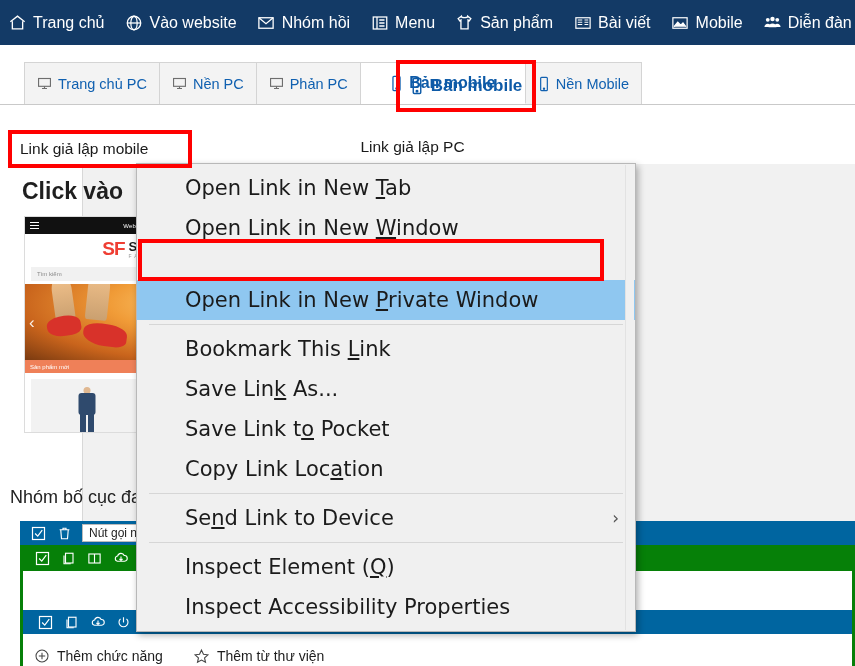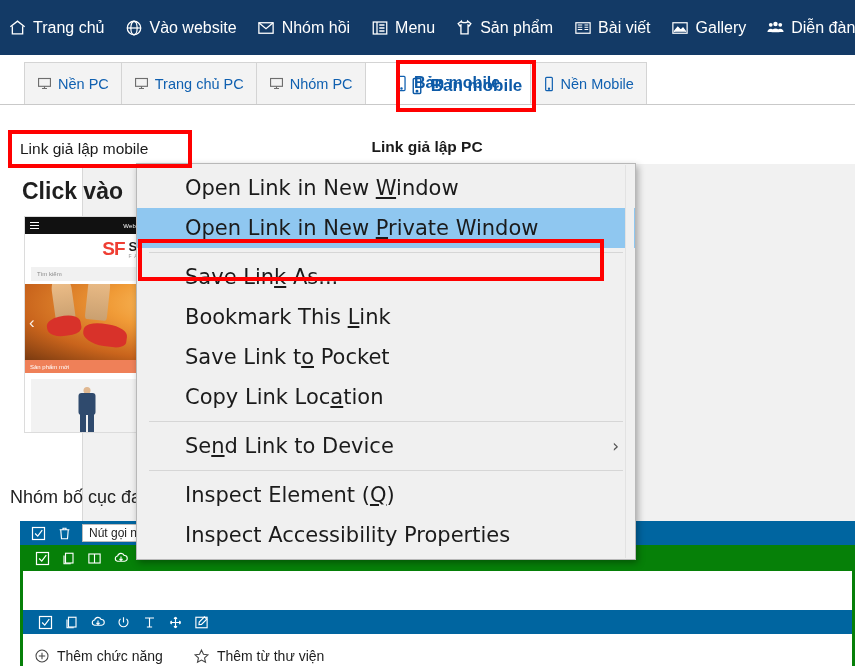--- a/index.html
+++ b/index.html
@@ -13,21 +13,21 @@
     position: relative;
     overflow: hidden;
     font-family: "Liberation Sans", sans-serif;
     -webkit-font-smoothing: antialiased;
   }
 
   
   #topnav {
     position: absolute;
     left: 0; top: 0;
-    width: 855px; height: 55px;
+    width: 855px; height: 45px;
     background: #133a66;
     display: flex;
     align-items: center;
     overflow: hidden;
     white-space: nowrap;
   }
   .nav-item {
     display: flex;
     align-items: center;
     gap: 6px;
@@ -87,21 +87,20 @@
   .tab-ico { display:inline-flex; align-items:center; }
   .tab-ico svg { display:block; }
 
   
   #subtabs {
     position: absolute;
     left: 0; top: 130px;
     width: 680px; height: 34px;
     display: flex;
     align-items: center;
-    font-weight: bold;
   }
   .subtab {
     font-size: 15.5px;
     color: #1a1a1a;
     padding: 4px 12px;
     cursor: pointer;
     white-space: nowrap;
   }
   .subtab:first-child { margin-left: 6px; }
   .subtab.sel { }
@@ -276,21 +275,21 @@
     align-items: center;
     padding-left: 48px;
     padding-right: 16px;
     font-size: 21px;
     color: #1b1b1b;
     font-family: "DejaVu Sans", sans-serif;
     cursor: pointer;
     white-space: nowrap;
     position: relative;
   }
-  .mi.hl { background: #8fc7f0; }
+  .mi.hl { background: #8fc7f0; margin-top: 32px; }
   .mi .arrow { margin-left:auto; font-size:17px; color:#555; }
   .mi u { text-decoration: underline; text-underline-offset: 2px; }
   .sep {
     height: 1px; background: #d6d6d6; margin: 4px 12px 4px 12px;
   }
   #ctxscroll {
     position:absolute; right:1px; top:1px; bottom:1px; width:8px;
     background:#f0f0f0; border-left:1px solid #e2e2e2;
   }
 
@@ -383,21 +382,21 @@
     <span>Bài viết</span>
   </div>
 
   <div class="nav-item">
     <span class="nav-ico">
       <svg width="18" height="18" viewBox="0 0 24 24" fill="none" stroke="#fff" stroke-width="1.6">
         <rect x="2.5" y="5" width="19" height="14"></rect>
           <path d="M4 17 L9 11 L13 15 L16 12 L20 17" fill="#fff" stroke="#fff"></path>
       </svg>
     </span>
-    <span>Gallery</span>
+    <span>Mobile</span>
   </div>
 
   <div class="nav-item">
     <span class="nav-ico">
       <svg width="20" height="20" viewBox="0 0 24 24" fill="#fff">
         <circle cx="6" cy="8" r="2.4"></circle>
           <circle cx="12" cy="7" r="2.8"></circle>
           <circle cx="18" cy="8" r="2.4"></circle>
         <path d="M1.8 17c0-2.6 1.9-4.2 4.2-4.2s4.2 1.6 4.2 4.2z"></path>
         <path d="M7 17.5c0-3 2.2-5 5-5s5 2 5 5z"></path>
@@ -412,41 +411,41 @@
 <div id="tabstrip">
 
 
   <div class="tab">
     <span class="tab-ico">
       <svg width="15" height="15" viewBox="0 0 24 24" fill="none" stroke="#6e6e6e" stroke-width="1.8">
         <rect x="2.5" y="4" width="19" height="12.5"></rect>
           <path d="M8 20h8M12 16.5V20"></path>
       </svg>
     </span>
-    <span>Nền PC</span>
+    <span>Trang chủ PC</span>
   </div>
 
   <div class="tab">
     <span class="tab-ico">
       <svg width="15" height="15" viewBox="0 0 24 24" fill="none" stroke="#6e6e6e" stroke-width="1.8">
         <rect x="2.5" y="4" width="19" height="12.5"></rect>
           <path d="M8 20h8M12 16.5V20"></path>
       </svg>
     </span>
-    <span>Trang chủ PC</span>
+    <span>Nền PC</span>
   </div>
 
   <div class="tab">
     <span class="tab-ico">
       <svg width="15" height="15" viewBox="0 0 24 24" fill="none" stroke="#6e6e6e" stroke-width="1.8">
         <rect x="2.5" y="4" width="19" height="12.5"></rect>
           <path d="M8 20h8M12 16.5V20"></path>
       </svg>
     </span>
-    <span>Nhóm PC</span>
+    <span>Phản PC</span>
   </div>
 
   <div class="tab active" style="width:140px;justify-content:center;">
     <span class="tab-ico">
       <svg width="13" height="17" viewBox="0 0 16 24" fill="none" stroke="#1060b0" stroke-width="1.8">
         <rect x="3" y="2" width="10" height="20" rx="1.4"></rect>
           <circle cx="8" cy="19" r="0.9" fill="#1060b0"></circle>
       </svg>
     </span>
     <span>Bản mobile</span>
@@ -658,44 +657,49 @@
           <span>Thêm từ thư viện</span>
         </span>
       </div>
     </div>
 
   </div>
 </div>
 
 <div id="ctxmenu">
 
+  <div class="mi">
+    <span>
+      <span>Open Link in New </span><u>T</u><span>ab</span>
+    </span>
+  </div>
 
   <div class="mi">
     <span>
       <span>Open Link in New </span><u>W</u><span>indow</span>
     </span>
   </div>
 
   <div class="mi hl">
     <span>
       <span>Open Link in New </span><u>P</u><span>rivate Window</span>
     </span>
   </div>
 
   <div class="sep"></div>
 
   <div class="mi">
     <span>
+      <span>Bookmark This </span><u>L</u><span>ink</span>
+    </span>
+  </div>
+
+  <div class="mi">
+    <span>
       <span>Save Lin</span><u>k</u><span> As...</span>
-    </span>
-  </div>
-
-  <div class="mi">
-    <span>
-      <span>Bookmark This </span><u>L</u><span>ink</span>
     </span>
   </div>
 
   <div class="mi">
     <span>
       <span>Save Link t</span><u>o</u><span> Pocket</span>
     </span>
   </div>
 
   <div class="mi">

